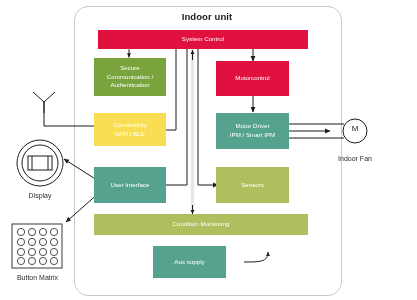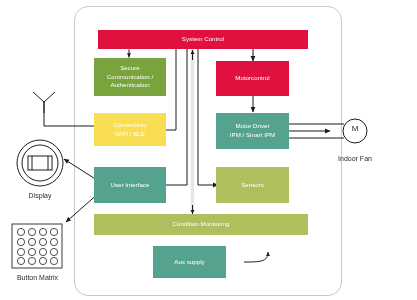--- a/index.html
+++ b/index.html
@@ -32,20 +32,21 @@
   
   .plabel{position:absolute;font-size:7px;color:#2b2b2b;text-align:center;
           white-space:nowrap;}
 </style>
 </head>
 <body>
 
 <div id="stage">
 
   <div class="enclosure"></div>
+  <div class="unit-title">Indoor unit</div>
 
   <svg id="wires" viewBox="0 0 417 300" xmlns="http://www.w3.org/2000/svg">
     <defs>
       <marker id="ah" markerWidth="6" markerHeight="6" refX="5" refY="3" orient="auto" markerUnits="strokeWidth">
         <path d="M0,0.6 L5.4,3 L0,5.4 z" fill="#1b1b1b"></path>
       </marker>
       <marker id="ahs" markerWidth="5" markerHeight="5" refX="4.2" refY="2.5" orient="auto" markerUnits="strokeWidth">
         <path d="M0,0.5 L4.3,2.5 L0,4.5 z" fill="#1b1b1b"></path>
       </marker>
     </defs>

